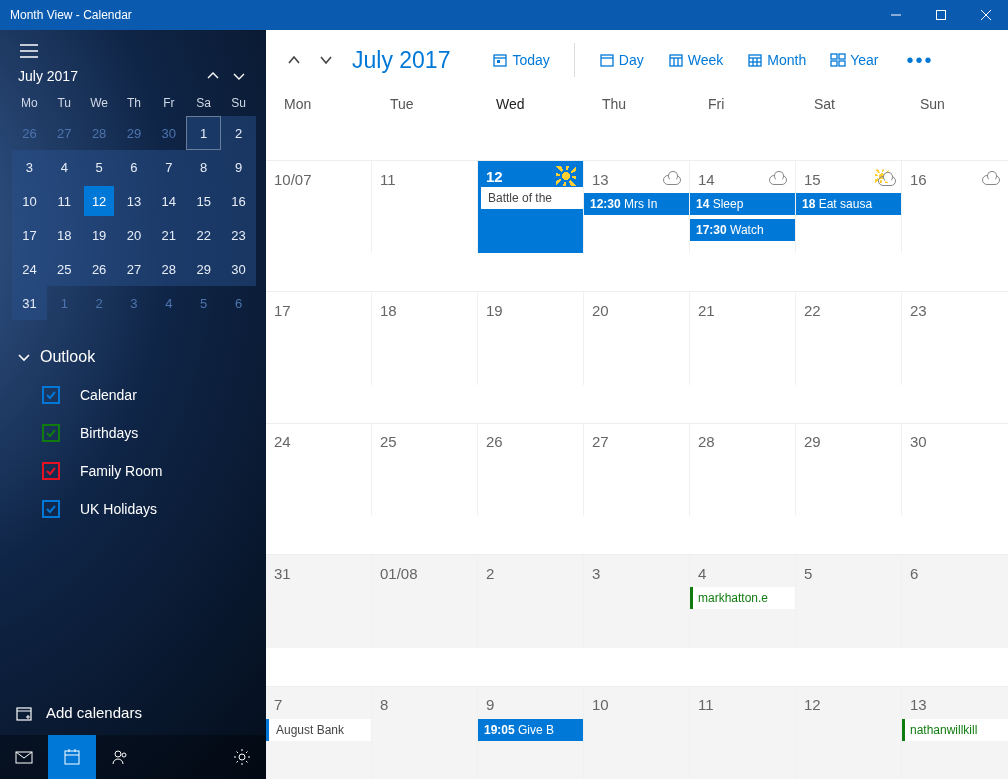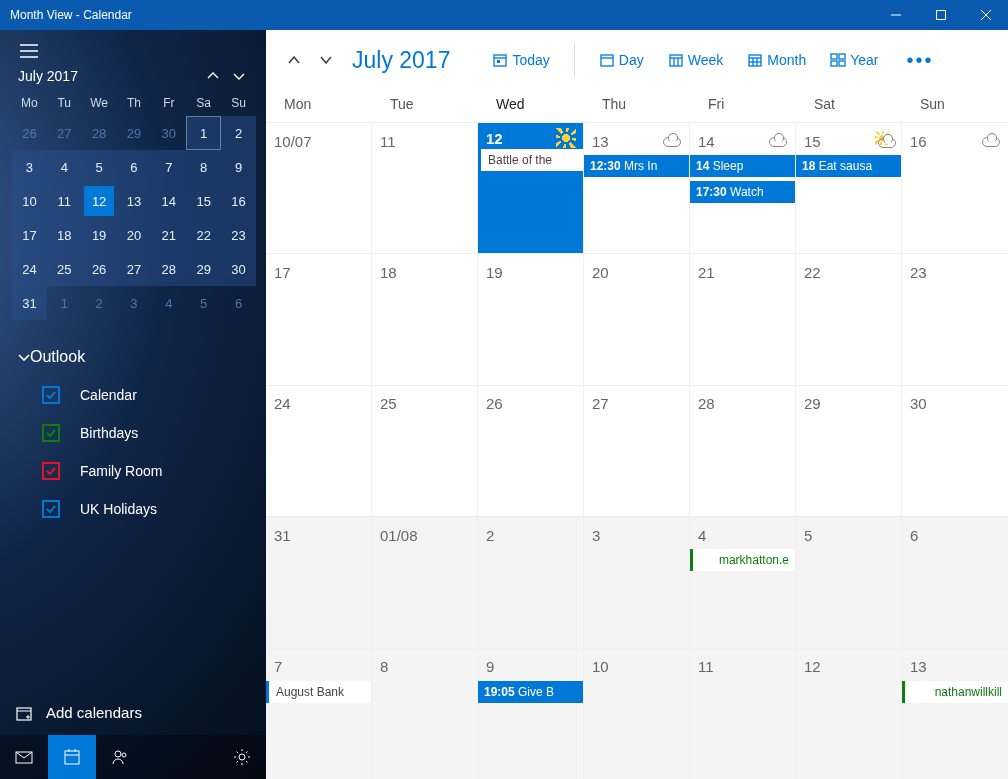--- a/index.html
+++ b/index.html
@@ -29,21 +29,21 @@
   .mini-cal table { width: 100%; border-collapse: collapse; table-layout: fixed; }
   .mini-cal th { font-weight: 400; font-size: 12px; color: #d0d8e6; padding: 6px 0; }
   .mini-cal td { text-align: center; font-size: 13px; padding: 0; height: 34px; color: #e8eef8; position: relative; }
   .mini-cal td.dim { color: #4d74b0; }
   .mini-cal td.sel span { background: #0078d7; color: #fff; }
   .mini-cal td span { display: inline-flex; width: 30px; height: 30px; align-items: center; justify-content: center; }
   .mini-cal td.hl { background: rgba(40,80,140,0.5); }
   .mini-cal td.today-box { outline: 1px solid rgba(255,255,255,0.35); outline-offset: -1px; }
 
   .accounts { padding: 12px 8px 0 18px; }
-  .acc-head { display: flex; align-items: center; font-size: 16px; padding: 6px 0 10px 0; }
+  .acc-head { display: flex; align-items: center; gap: 10px; font-size: 16px; padding: 6px 0 10px 0; }
   .acc-head svg { width: 12px; height: 12px; stroke: #fff; stroke-width: 1.6; fill: none; }
   .cal-item { display: flex; align-items: center; gap: 20px; padding: 10px 0 10px 24px; font-size: 14px; }
   .cbox { width: 18px; height: 18px; border: 2px solid; display: flex; align-items: center; justify-content: center; }
   .cbox svg { width: 10px; height: 10px; }
 
   .add-cal { display: flex; align-items: center; gap: 14px; padding: 14px 0 14px 16px; font-size: 15px; margin-top: auto; }
   .add-cal svg { width: 16px; height: 16px; }
 
   .nav-bottom { height: 44px; display: flex; align-items: stretch; background: rgba(0,0,0,0.3); }
   .nav-bottom .nbtn { width: 48px; display: flex; align-items: center; justify-content: center; }
@@ -60,33 +60,33 @@
   .tview { display: flex; align-items: center; gap: 4px; color: #0078d7; font-size: 14px; padding: 6px 10px; text-align: right; }
   .tview svg { width: 16px; height: 16px; stroke: #0078d7; stroke-width: 1.3; fill: none; }
   .tsep { width: 1px; height: 34px; background: #ddd; margin: 0 10px; }
   .tdots { margin-left: 6px; color:#0078d7; font-size:20px; letter-spacing:2px; padding:0 8px;}
 
   .dayhead { display: grid; grid-template-columns: repeat(7, 1fr); padding: 0 0 0 0; }
   .dayhead div { padding: 6px 0 10px 18px; font-size: 14px; color: #555; }
   .dayhead div.today { font-weight: 400; color: #222; }
 
   .grid { flex: 1; display: grid; grid-template-rows: repeat(5, 1fr); }
-  .week { display: grid; grid-template-columns: repeat(7, 1fr); border-top: 1px solid #eee; }
+  .week { display: grid; grid-template-columns: repeat(7, 1fr); border-top: 1px solid #eee; margin-top: 38px; }
   .week.next { background: #f4f4f4; }
   .cell { border-right: 1px solid #f0f0f0; padding: 6px 6px 0 8px; display:flex; flex-direction:column; position:relative; overflow:hidden;}
   .cell:last-child { border-right: none; }
   .dnum { font-size: 15px; color: #666; display:flex; align-items:center; gap:6px; height:24px;}
   .dnum .wi { margin-left:auto; width:22px; display:flex; justify-content:center; }
   .cell.today { background: #0078d7; }
   .cell.today .dnum { color: #fff; background: #0078d7; margin:-6px -6px 0 -8px; padding:6px 6px 0 8px; font-weight:600;}
 
   .ev { font-size: 12px; padding: 4px 6px; margin: 2px -6px 2px -8px; white-space: nowrap; overflow: hidden; text-overflow: clip; }
   .ev.blue { background: #0078d7; color: #fff; }
   .ev.white { background: #ffffff; color: #444; border-left:3px solid #0078d7; padding-left:7px;}
-  .ev.green { background: #fff; color: #107c10; border-left:3px solid #107c10; padding-left:5px;text-align:right;}
+  .ev.green { background: #fff; color: #107c10; border-left:3px solid #107c10; padding-left:5px;}
   .ev b { font-weight: 600; }
 
   
   .sun { display:inline-block; width:14px; height:14px; background: radial-gradient(circle, #ffcf33 40%, transparent 42%); position:relative;}
   .sun::before { content:""; position:absolute; inset:-3px; background:
     conic-gradient(from 0deg, #ffcf33 0 5%, transparent 5% 12.5%, #ffcf33 12.5% 17.5%, transparent 17.5% 25%,
     #ffcf33 25% 30%, transparent 30% 37.5%, #ffcf33 37.5% 42.5%, transparent 42.5% 50%,
     #ffcf33 50% 55%, transparent 55% 62.5%, #ffcf33 62.5% 67.5%, transparent 67.5% 75%,
     #ffcf33 75% 80%, transparent 80% 87.5%, #ffcf33 87.5% 92.5%, transparent 92.5% 100%);
     -webkit-mask: radial-gradient(circle, transparent 42%, #000 44%);

